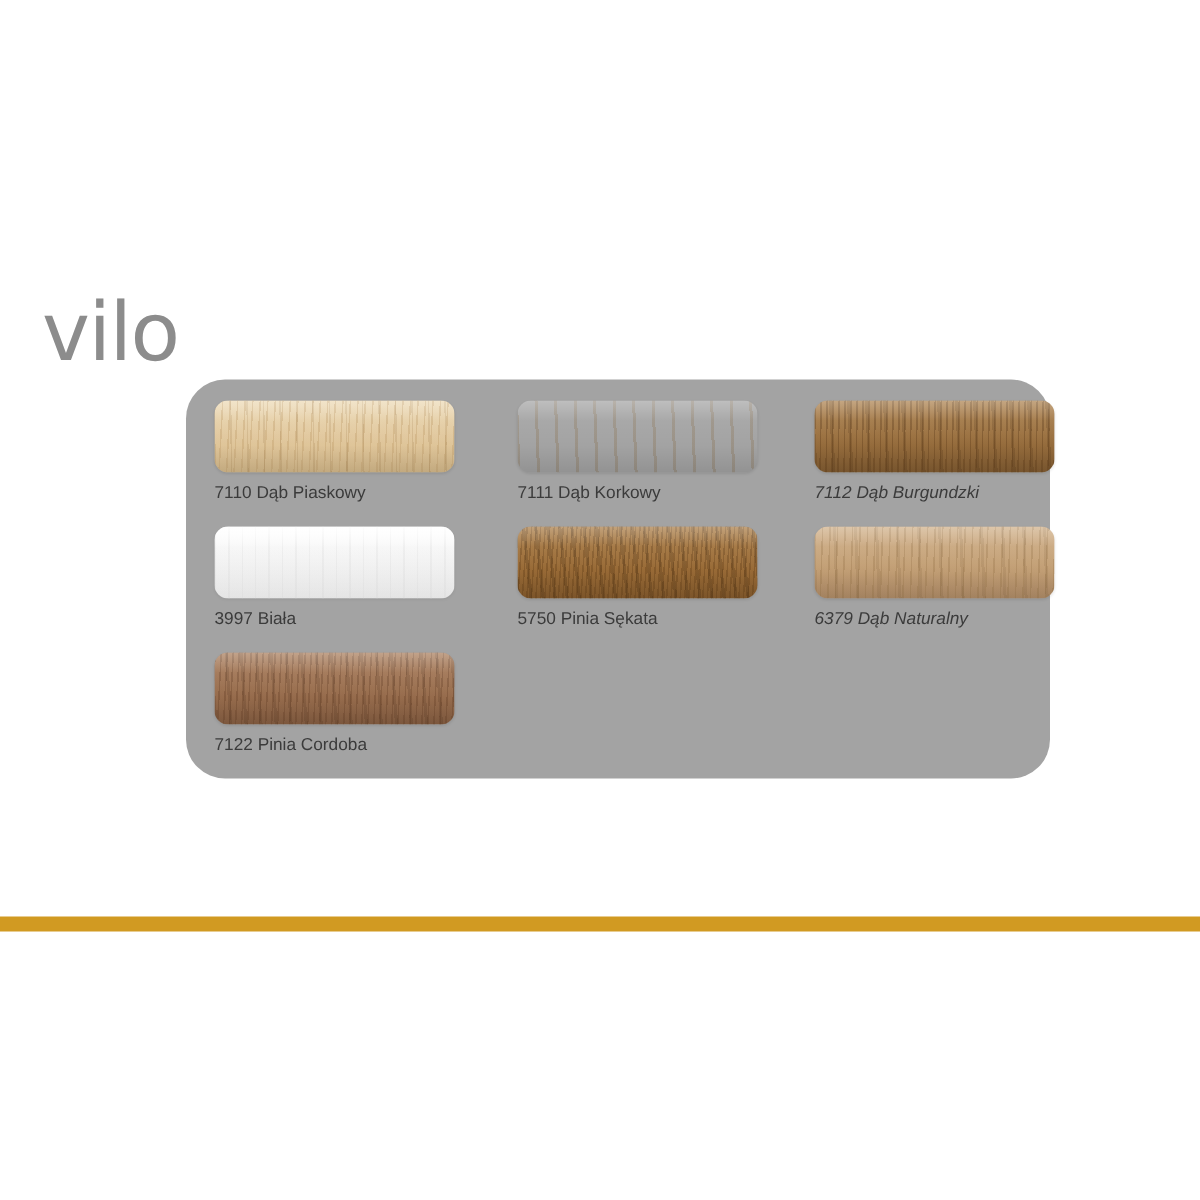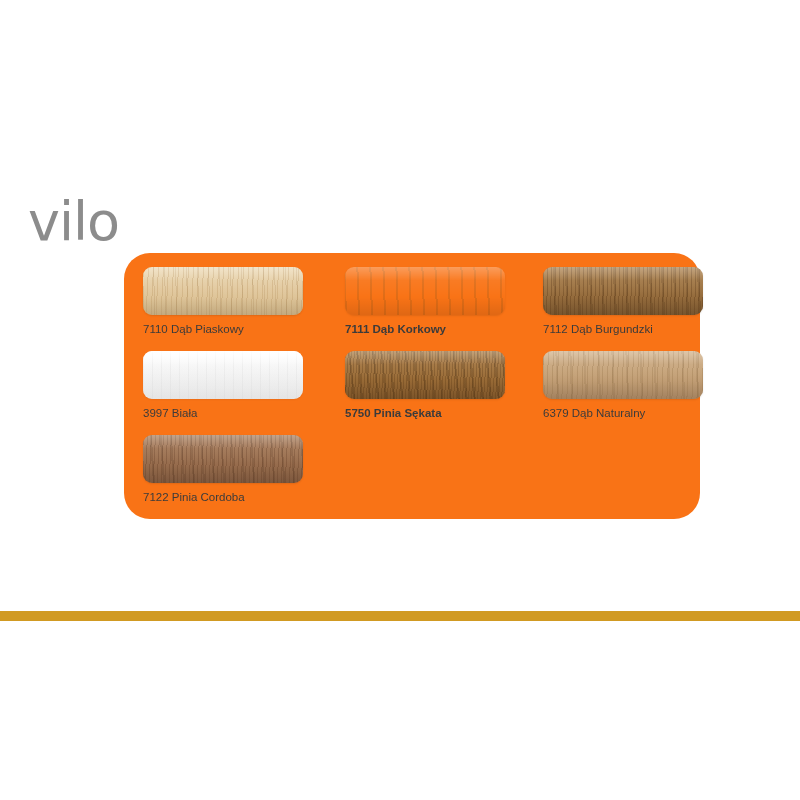--- a/index.html
+++ b/index.html
@@ -84,42 +84,42 @@
     margin-top: 8px;
     margin-left: 2px;
     font-size: 11.5px;
     color: #3b3b3b;
     white-space: nowrap;
     font-family: "Liberation Sans", sans-serif;
   }
 
   
   .col-0 .swatch-chip, .col-0 .swatch-label { margin-left: 9px; }
-  .col-1 .swatch-chip, .col-1 .swatch-label { margin-left: 11px; font-weight: bold; }
-  .col-2 .swatch-chip, .col-2 .swatch-label { margin-left: 9px; }
+  .col-1 .swatch-chip, .col-1 .swatch-label { margin-left: 11px; }
+  .col-2 .swatch-chip, .col-2 .swatch-label { margin-left: 9px; font-style: italic; }
 
   
   #gold-bar {
     position: absolute;
     left: 0;
     top: 611px;
     width: 800px;
     height: 10px;
   }
 </style>
 </head>
 <body>
 
 <div id="brand-logo">
   <svg width="130" height="58" viewBox="0 0 130 58" xmlns="http://www.w3.org/2000/svg">
     <text x="0" y="44" fill="#8c8c8c">vilo</text>
   </svg>
 </div>
 
-<div id="swatch-card" style="background: #f97316;">
+<div id="swatch-card" style="background: #a3a3a3;">
   <div class="swatch-grid">
 
     <div class="swatch-cell col-0">
       <div class="swatch-chip">
         <div class="grain" style="background:
                repeating-linear-gradient(93deg,
                  rgba(201,169,120,0.55) 0px, rgba(201,169,120,0.55) 1px,
                  rgba(226,201,159,0.0) 1px, rgba(226,201,159,0.0) 5px),
                linear-gradient(180deg,#ecd9b4 0%,#e2c99f 45%,#d8bc8d 100%);"></div>
         <div class="grain2" style="background:

